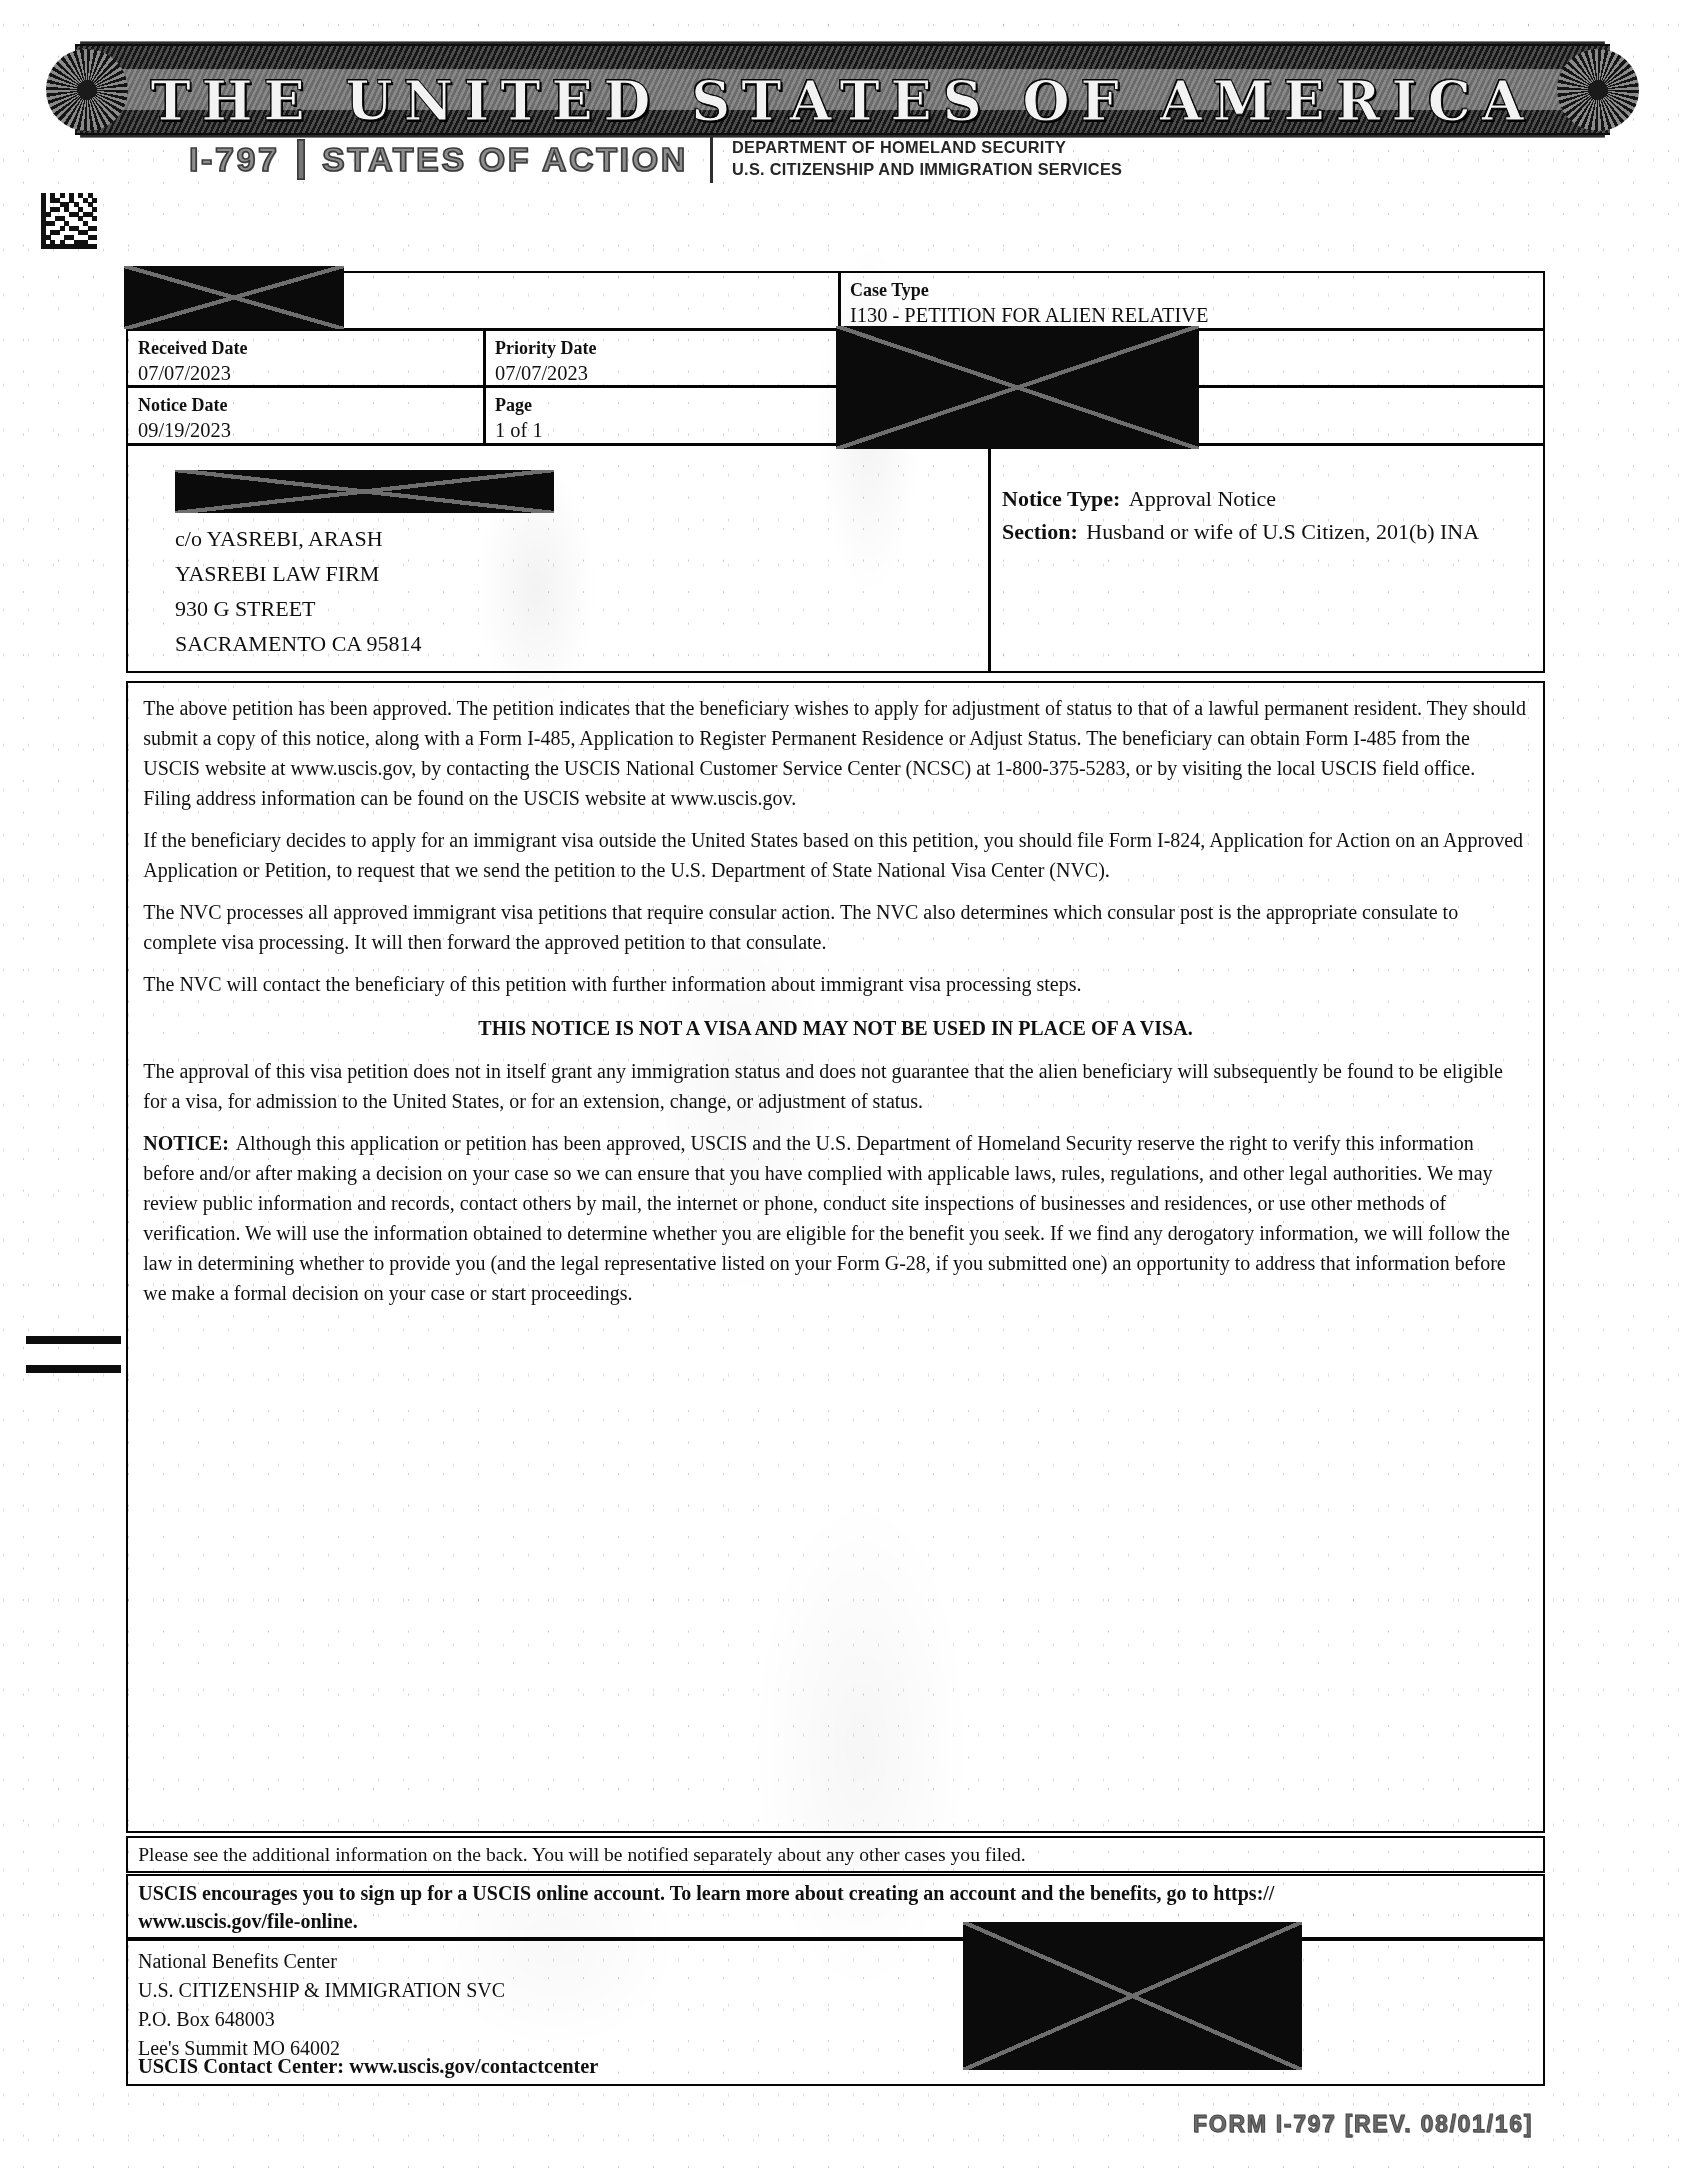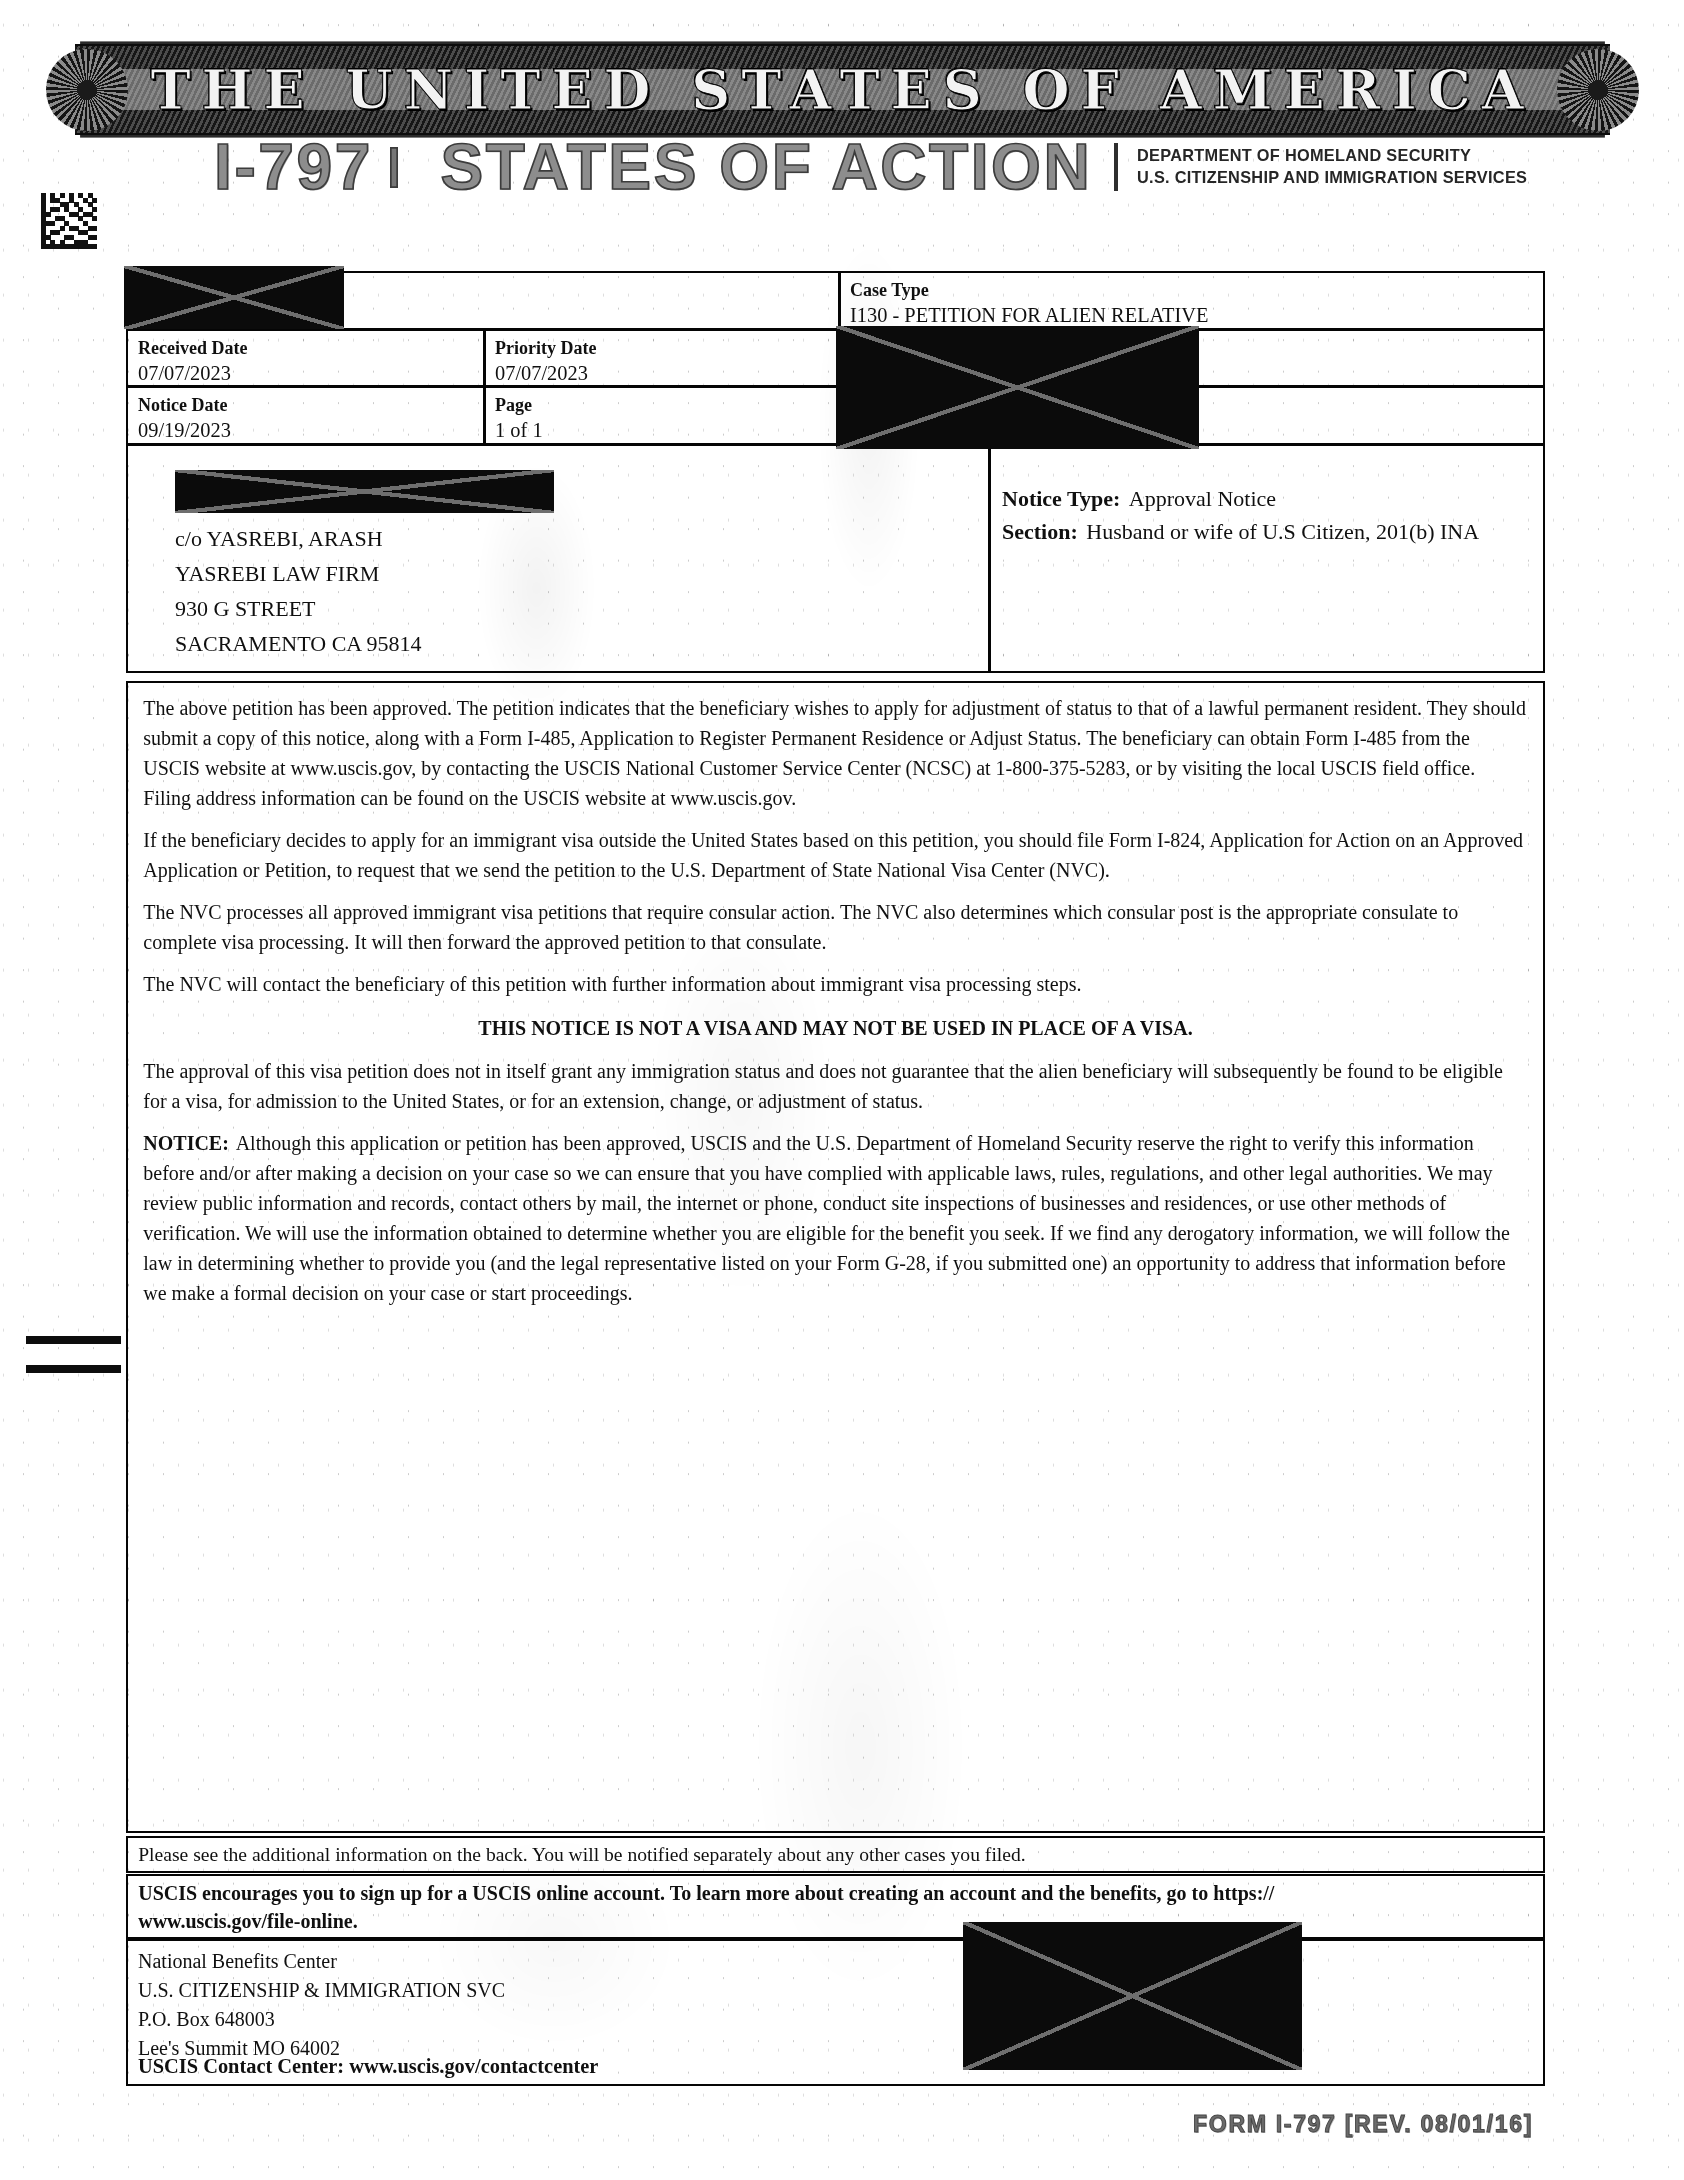--- a/index.html
+++ b/index.html
@@ -21,43 +21,43 @@
 
   
   .banner{
     position:absolute;left:75px;top:44px;width:1535px;height:87px;
     background:
       linear-gradient(to bottom, rgba(255,255,255,0) 0 26%, rgba(210,210,210,.45) 26% 74%, rgba(255,255,255,0) 74%),
       repeating-linear-gradient(115deg,#161616 0 2.6px,#4c4c4c 2.6px 5.1px),
       #1d1d1d;
     border-top:2.6px solid #0c0c0c;border-bottom:2.6px solid #0c0c0c;
     box-shadow:0 -7.7px 0 -5.1px #2a2a2a, 0 7.7px 0 -5.1px #2a2a2a;
-    display:flex;align-items:center;justify-content:center;z-index:2;
+    display:flex;align-items:flex-end;justify-content:center;z-index:2;
   }
   .rosette{
     position:absolute;top:50%;width:82px;height:82px;border-radius:50%;
     transform:translateY(-50%);z-index:-1;
     background-image:
       radial-gradient(circle at center, #1a1a1a 0 17%, rgba(0,0,0,0) 17%),
       repeating-conic-gradient(#141414 0deg 5deg, #8a8a8a 5deg 10deg);
   }
   .rosette.left{left:-29px;}
   .rosette.right{right:-29px;}
   .banner-text{
     position:relative;z-index:1;font-family:"DejaVu Serif",serif;font-weight:bold;
     font-size:54px;letter-spacing:11px;color:#f3f3f3;white-space:nowrap;
     -webkit-text-stroke:0.9px #000;text-shadow:1.7px 1.7px 0 #000,-0.9px -0.9px 0 #000;
   }
 
   
   .title-row{position:absolute;left:189px;top:135px;display:flex;align-items:center;z-index:2;}
   .stencil{
-    font-family:"Liberation Sans",sans-serif;font-weight:700;font-size:64px;
+    font-family:"Liberation Sans",sans-serif;font-weight:700;font-size:34px;
     letter-spacing:2.6px;color:#8d8d8d;-webkit-text-stroke:1.7px #3c3c3c;
-    text-shadow:0.9px 0.9px 0 rgba(0,0,0,.35);white-space:nowrap;line-height:1;margin-left:25px;
+    text-shadow:0.9px 0.9px 0 rgba(0,0,0,.35);white-space:nowrap;line-height:1;
   }
   .tdiv1{width:8.5px;height:41px;margin:0 17px;background:#777;box-shadow:inset 0 0 0 1.7px #3c3c3c;}
   .tdiv2{width:3.4px;height:48px;margin:0 19px 0 22px;background:#2e2e2e;}
   .agency{font-family:"Liberation Sans",sans-serif;font-weight:700;font-size:17px;
     letter-spacing:0.3px;color:#262626;line-height:22px;white-space:nowrap;transform:scaleX(.96);transform-origin:left;}
 
   
   .barcode{position:absolute;left:41px;top:193px;width:56px;height:56px;}
 
   

